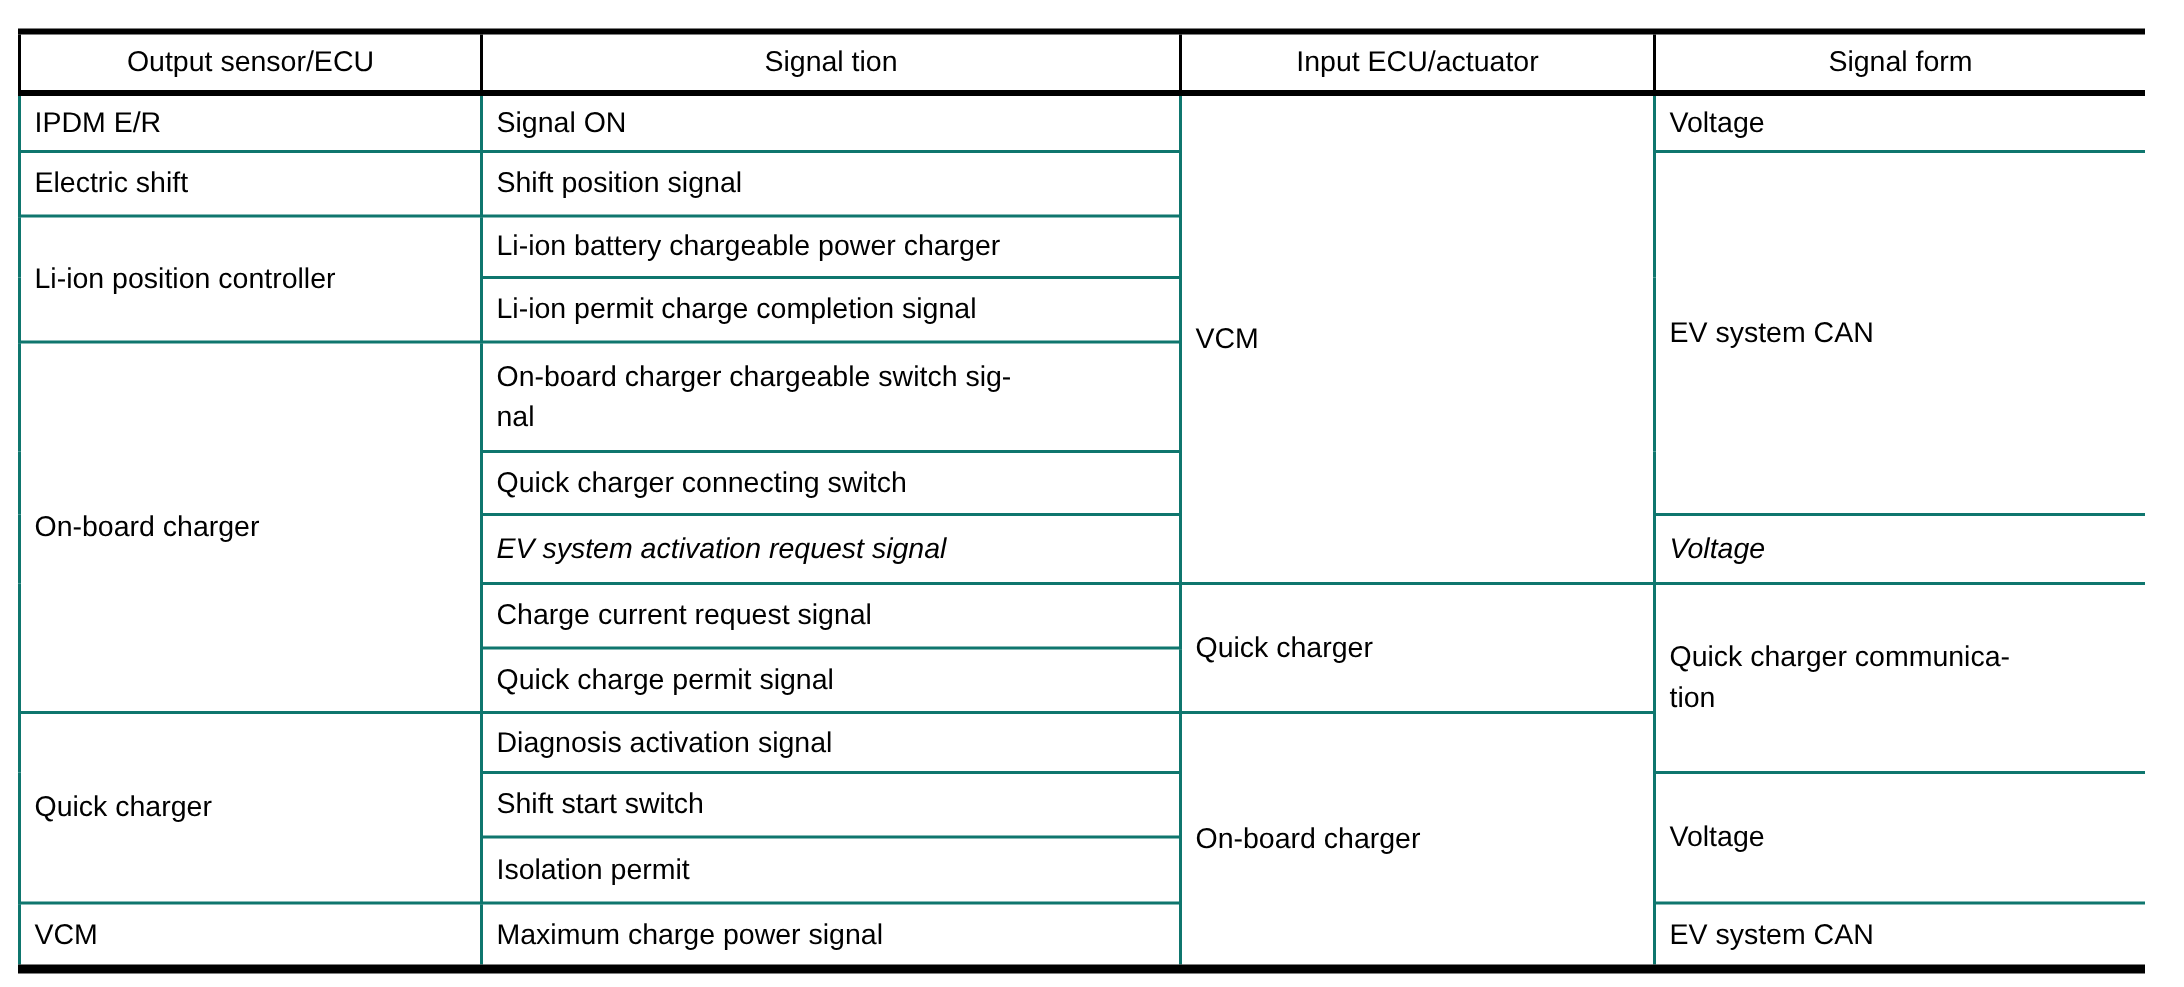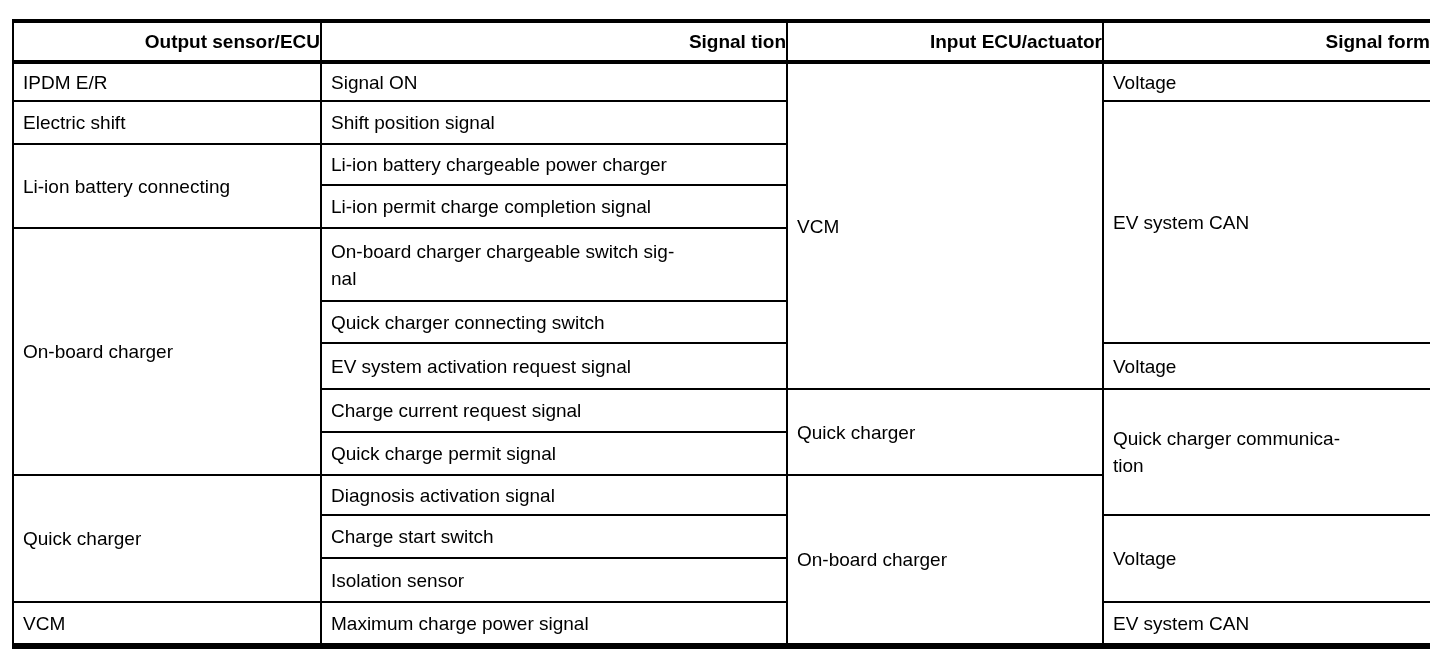--- a/index.html
+++ b/index.html
@@ -28,42 +28,42 @@
   }
   col.c1 { width: 308px; }
   col.c2 { width: 466px; }
   col.c3 { width: 316px; }
   col.c4 { width: 327px; }
   th {
     border: 2px solid #000;
     border-top: 4px solid #000;
     border-bottom: 4px solid #000;
     font-size: 19px;
-    font-weight: bold;
-    text-align: right;
+    font-weight: normal;
+    text-align: center;
     padding: 0;
     height: 37px;
   }
   td {
-    border: 2px solid #000000;
+    border: 2px solid #0f766e;
     font-size: 19px;
     line-height: 27px;
     vertical-align: middle;
     text-align: left;
     padding: 2px 8px 2px 9px;
     white-space: pre-line;
     overflow: hidden;
   }
   th.c4, td.c4 { border-right: 0; margin-left: 48px; }
   tbody tr { height: 43px; }
   tbody tr:nth-child(1)  { height: 39px; }
   tbody tr:nth-child(3)  { height: 41px; }
   tbody tr:nth-child(5)  { height: 73px; }
   tbody tr:nth-child(6)  { height: 42px; }
-  tbody tr:nth-child(7)  { height: 46px; }
+  tbody tr:nth-child(7)  { height: 46px; font-style: italic; }
   tbody tr:nth-child(10) { height: 40px; }
   tbody tr:nth-child(12) { height: 44px; }
   tbody tr:nth-child(13) { height: 44px; }
   tbody tr:last-child td { border-bottom: 6px solid #000; }
 </style>
 </head>
 <body>
 
 <table class="signal-table">
   <colgroup>
@@ -86,21 +86,21 @@
         <td class="c2">Signal ON</td>
         <td class="c3" rowspan="7">VCM</td>
         <td class="c4">Voltage</td>
       </tr>
       <tr>
         <td class="c1">Electric shift</td>
         <td class="c2">Shift position signal</td>
         <td class="c4" rowspan="5">EV system CAN</td>
       </tr>
       <tr>
-        <td class="c1" rowspan="2">Li-ion battery connecting</td>
+        <td class="c1" rowspan="2">Li-ion position controller</td>
         <td class="c2">Li-ion battery chargeable power charger</td>
       </tr>
       <tr>
         <td class="c2">Li-ion permit charge completion signal</td>
       </tr>
       <tr>
         <td class="c1" rowspan="5">On-board charger</td>
         <td class="c2">On-board charger chargeable switch sig-
 nal</td>
       </tr>
@@ -119,25 +119,25 @@
       </tr>
       <tr>
         <td class="c2">Quick charge permit signal</td>
       </tr>
       <tr>
         <td class="c1" rowspan="3">Quick charger</td>
         <td class="c2">Diagnosis activation signal</td>
         <td class="c3" rowspan="4">On-board charger</td>
       </tr>
       <tr>
-        <td class="c2">Charge start switch</td>
+        <td class="c2">Shift start switch</td>
         <td class="c4" rowspan="2">Voltage</td>
       </tr>
       <tr>
-        <td class="c2">Isolation sensor</td>
+        <td class="c2">Isolation permit</td>
       </tr>
       <tr>
         <td class="c1">VCM</td>
         <td class="c2">Maximum charge power signal</td>
         <td class="c4">EV system CAN</td>
       </tr>
     </tbody>
 </table>
 
 </body></html>

